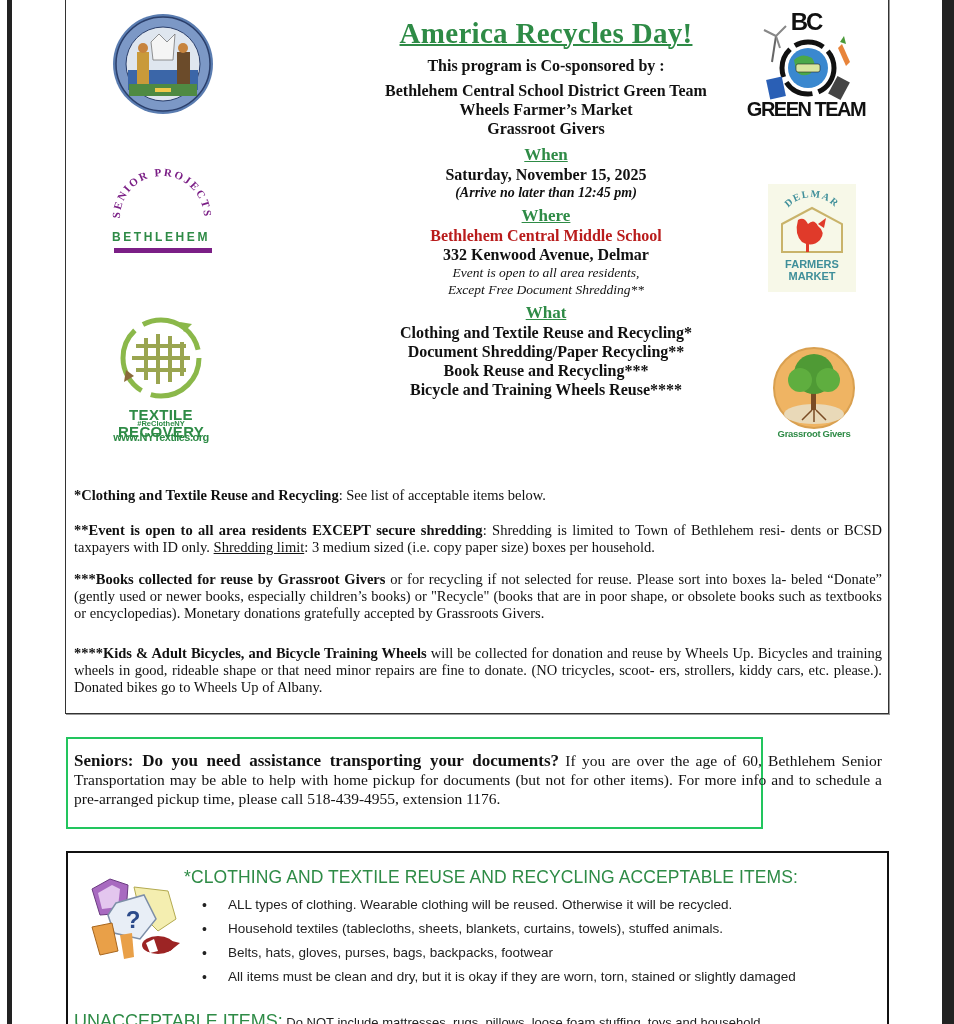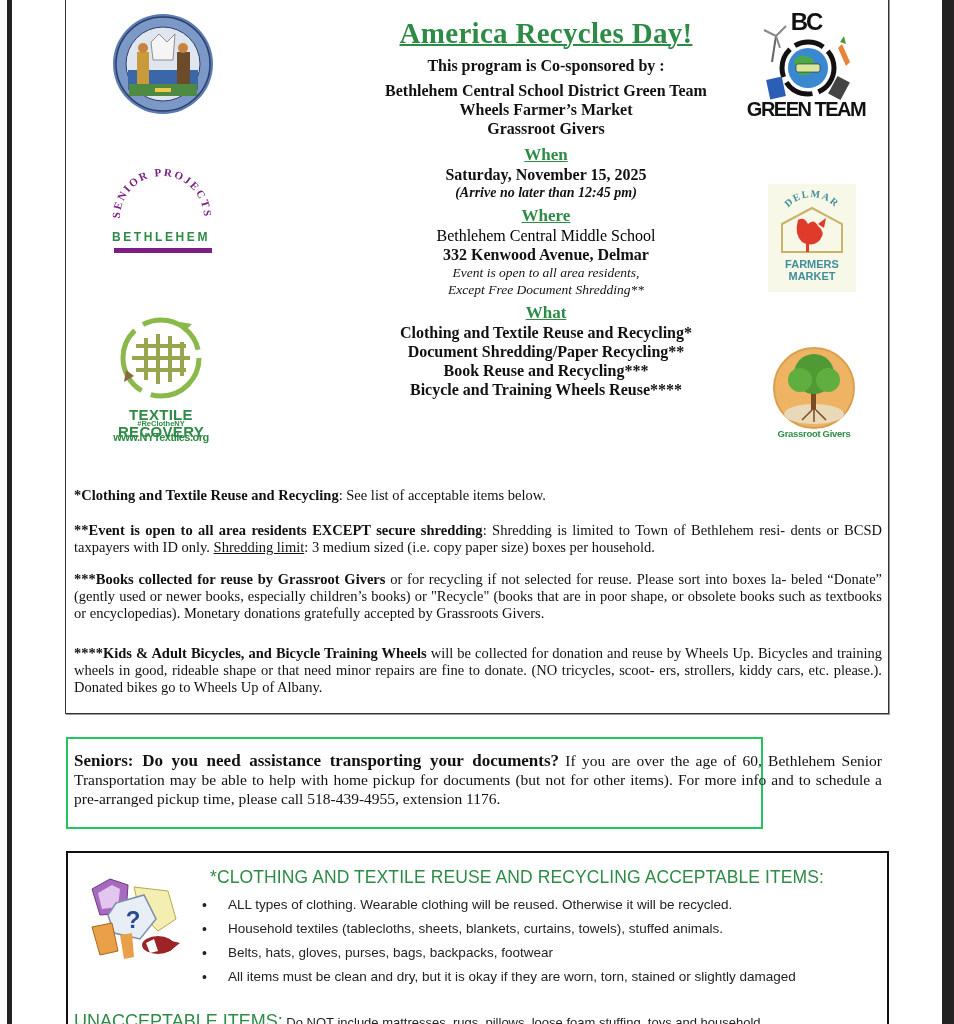--- a/index.html
+++ b/index.html
@@ -10,21 +10,21 @@
   #top-box{left:65px;top:-4px;width:824px;height:718px;border:1.5px solid #333;border-top:none;box-shadow:1px 1px 0 #999;}
   #seniors-box{left:66px;top:737px;width:697px;height:92px;border:2px solid #22c55e;}
   #clothing-box{left:66px;top:851px;width:823px;height:200px;border:2px solid #111;}
 
   
   .center{position:absolute;left:240px;width:480px;text-align:center;}
   .title{color:#2e8b46;font-weight:bold;font-size:29px;line-height:34px;letter-spacing:0.3px;}
   .title2{text-decoration:underline;text-decoration-thickness:2px;}
   .bold{font-weight:bold;}
   .green-head{color:#2e8b46;font-weight:bold;font-size:17px;text-decoration:underline;line-height:20px;}
-  .red{color:#000000;font-weight:normal;}
+  .red{color:#b91c1c;font-weight:bold;}
   .ital{font-style:italic;}
 
   
   .logo{position:absolute;}
   .note{position:absolute;left:74px;width:808px;font-size:14.5px;line-height:17px;text-align:justify;}
   .u{text-decoration:underline;}
 
   .sans{font-family:"Liberation Sans",sans-serif;}
   ul.items{margin:0;padding:0;list-style:none;}
   ul.items li{position:relative;padding-left:28px;font-size:13.5px;line-height:24px;color:#222;}
@@ -194,21 +194,21 @@
       <path d="M50 14 L84 18 L92 46 L74 58 L56 40 Z" fill="#f4eeb0" stroke="#b3aa50" stroke-width="1"></path>
       <polygon points="32,30 60,22 72,46 56,66 30,60 24,42" fill="#e8eef6" stroke="#7d8fa8" stroke-width="1.5"></polygon>
       <text x="49" y="55" font-family="Liberation Sans, sans-serif" font-weight="bold" font-size="24" fill="#2b4a8a" text-anchor="middle">?</text>
       <path d="M8 54 L28 50 L34 78 L16 82 Z" fill="#e9a048" stroke="#a7661e" stroke-width="1"></path>
       <path d="M36 62 L48 60 L50 84 L40 86 Z" fill="#e9a048"></path>
       <ellipse cx="74" cy="72" rx="16" ry="9" fill="#9c2424"></ellipse>
       <path d="M80 66 L96 70 L86 78 Z" fill="#9c2424"></path>
       <path d="M62 70 L70 66 L74 78 L66 80 Z" fill="#fff"></path>
     </svg>
   </div>
-  <div class="sans" style="position:absolute;left:142px;top:14px;color:#2e8b46;font-size:17.5px;font-weight:normal;letter-spacing:0.1px;">*CLOTHING AND TEXTILE REUSE AND RECYCLING ACCEPTABLE ITEMS:</div>
+  <div class="sans" style="position:absolute;left:116px;top:14px;color:#2e8b46;font-size:17.5px;font-weight:normal;letter-spacing:0.1px;">*CLOTHING AND TEXTILE REUSE AND RECYCLING ACCEPTABLE ITEMS:</div>
   <ul class="items sans" style="position:absolute;left:132px;top:40px;width:680px;">
     <li>ALL types of clothing. Wearable clothing will be reused. Otherwise it will be recycled.</li>
     <li>Household textiles (tablecloths, sheets, blankets, curtains, towels), stuffed animals.</li>
     <li>Belts, hats, gloves, purses, bags, backpacks, footwear</li>
     <li>All items must be clean and dry, but it is okay if they are worn, torn, stained or slightly damaged</li>
   </ul>
   <div class="sans" style="position:absolute;left:6px;top:158px;width:810px;font-size:13px;white-space:nowrap;">
     <span style="color:#2e8b46;font-size:18px;">UNACCEPTABLE ITEMS:</span><span style="color:#222;"> Do NOT include mattresses, rugs, pillows, loose foam stuffing, toys and household</span>
   </div>
 </div>

